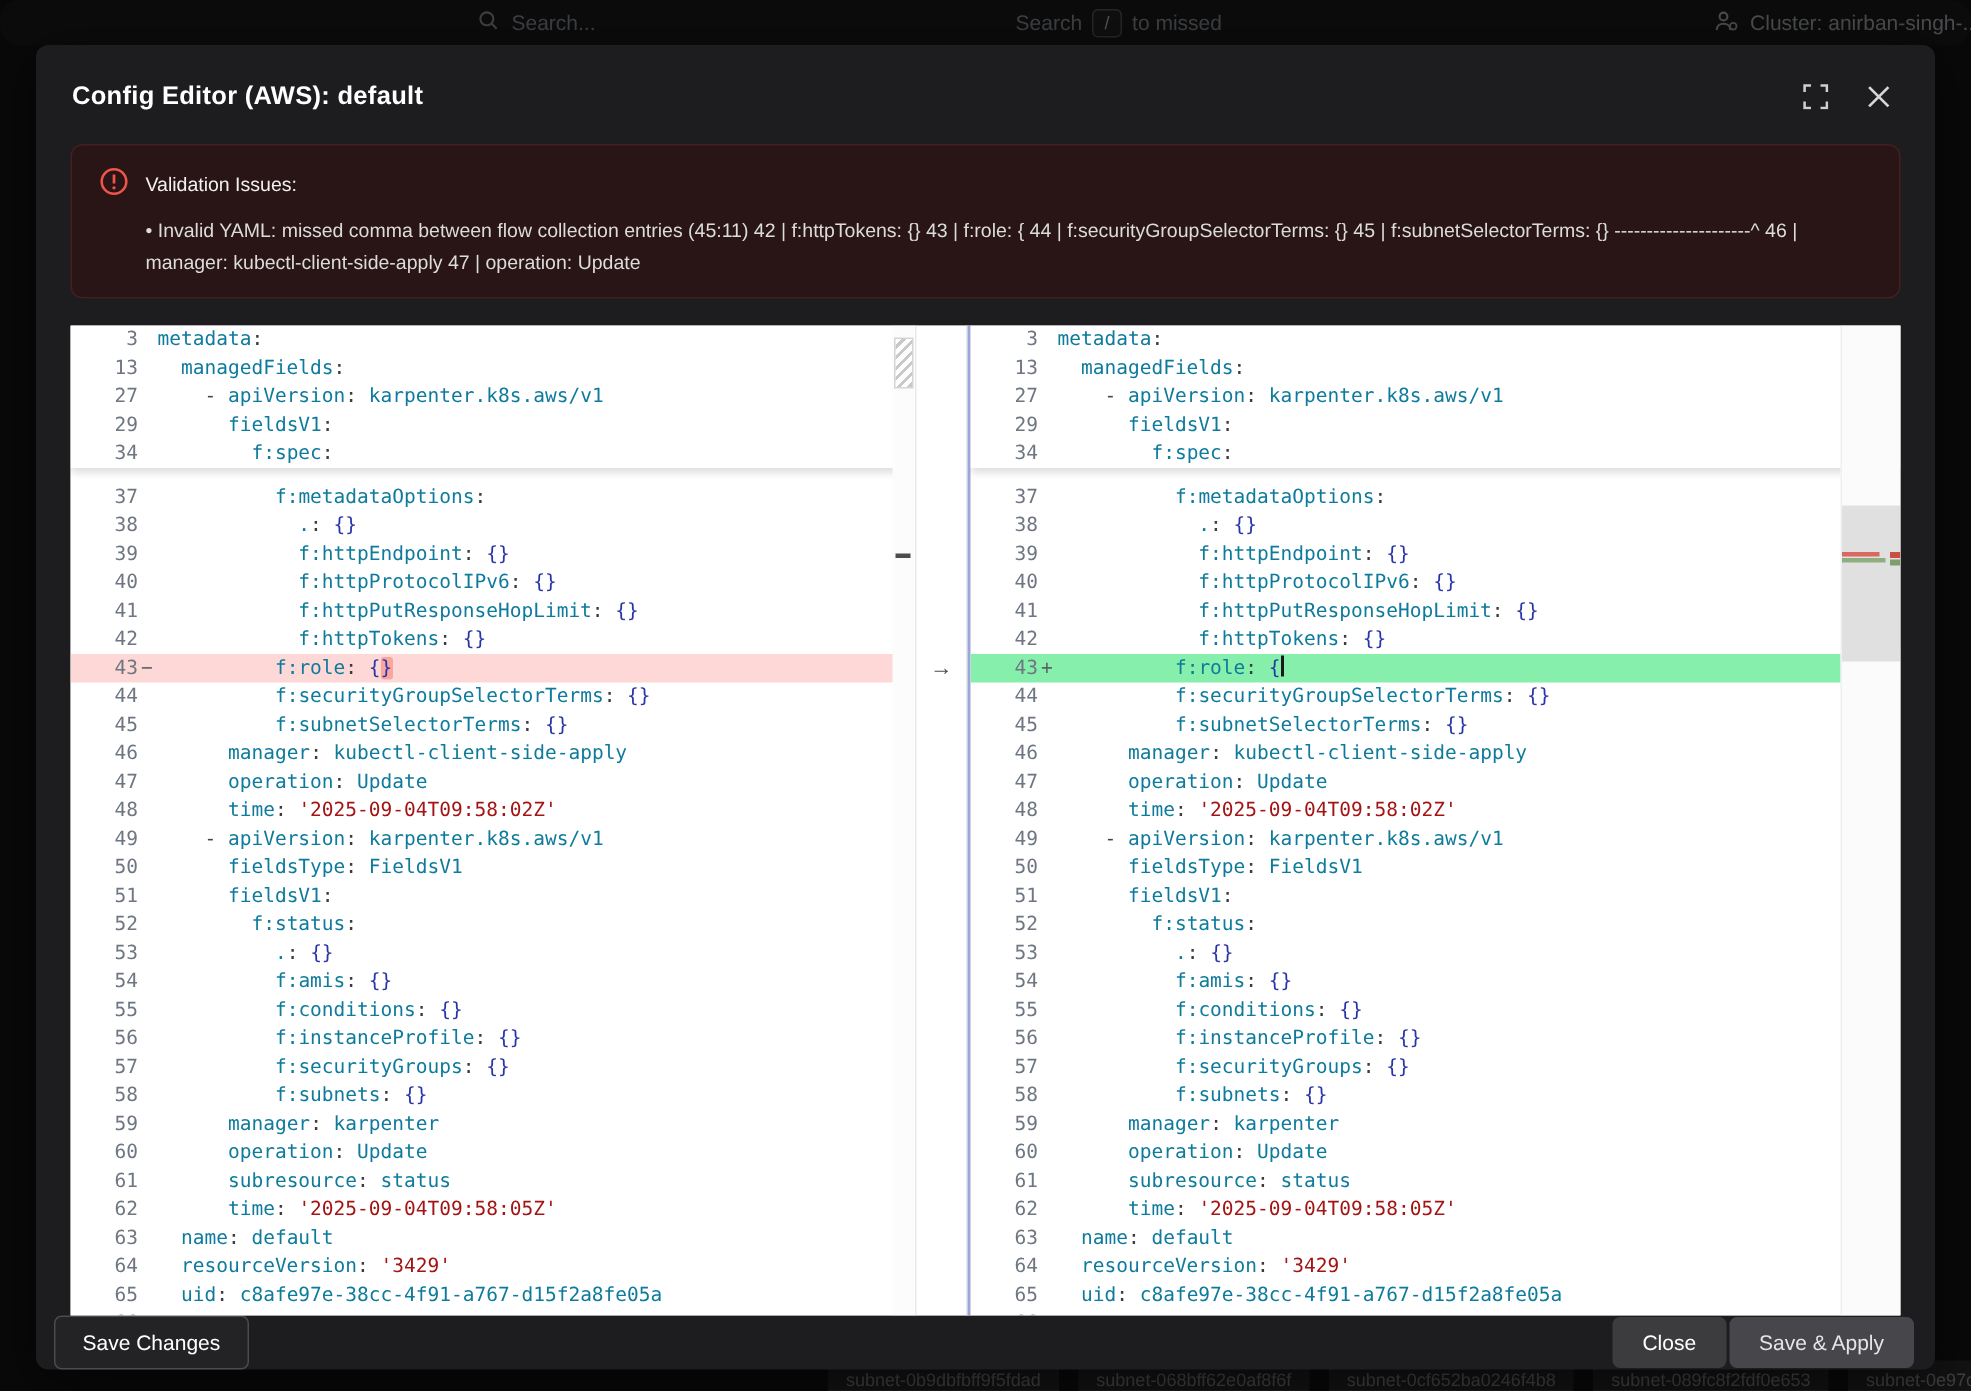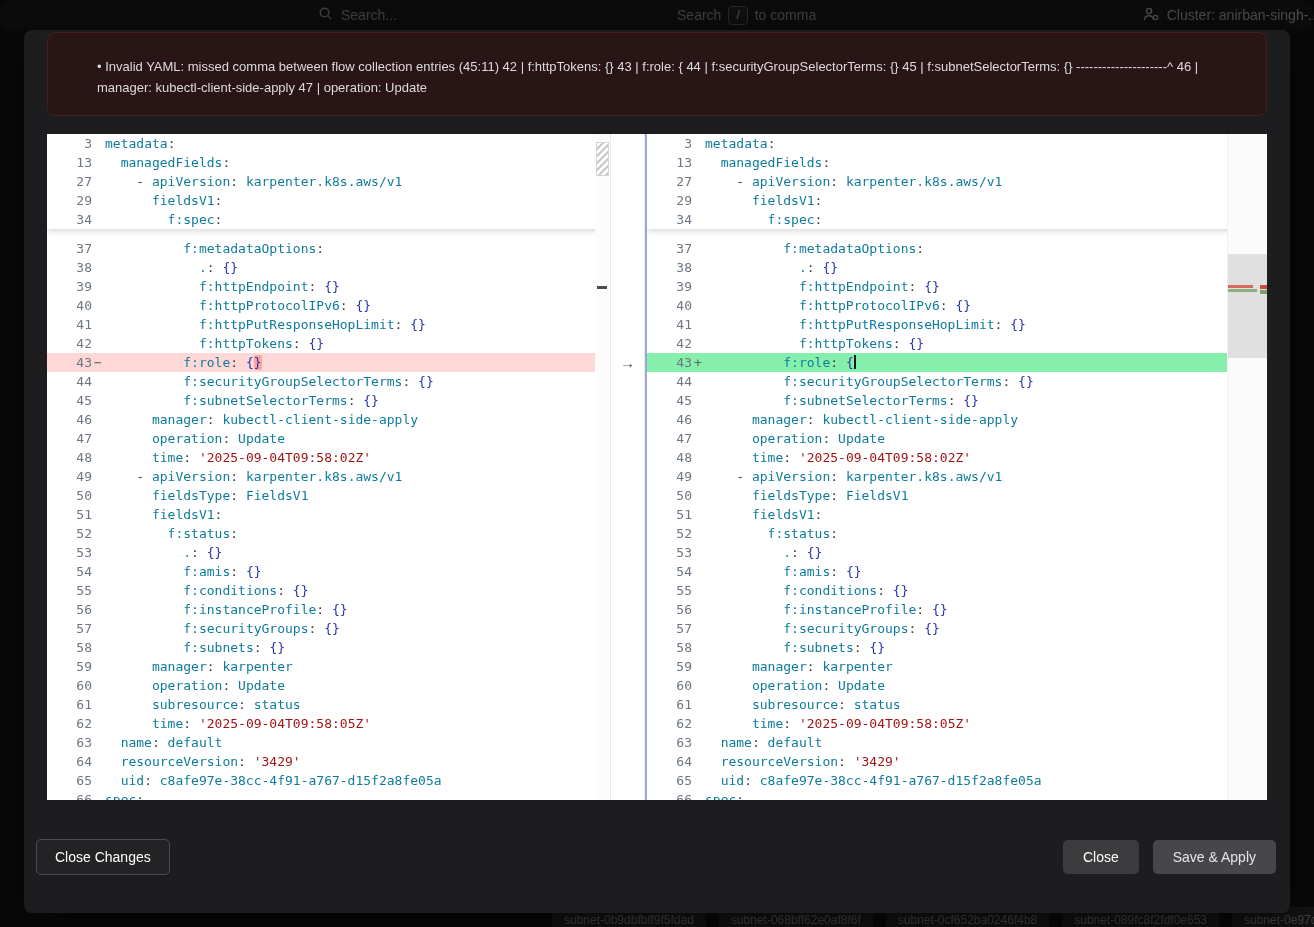--- a/index.html
+++ b/index.html
@@ -87,41 +87,41 @@
   .mm-ruler-red   { position:absolute; top:151px; right:0; width:7px; height:4px; background:#c94f43; }
   .mm-ruler-green { position:absolute; top:156px; right:0; width:7px; height:4px; background:#7f9e6d; }
 
   
   .modal-footer { flex:1; display:flex; align-items:center; padding:0 14px 0 12px; }
   .btn { font-size:14px; border-radius:5px; border:none; cursor:pointer;
          font-family:"Liberation Sans", sans-serif; }
   .btn-undo { background:#232326; color:#ffffff; border:1px solid #4b4b4f;
               padding:9px 18px; }
   .spacer { flex:1; }
-  .btn-close { background:#3c3c3f; color:#ffffff; padding:9px 20px; margin-right:14px; }
+  .btn-close { background:#3c3c3f; color:#ffffff; padding:9px 20px; margin-right:2px; }
   .btn-save  { background:#47474b; color:#e5e5e5; padding:9px 20px; }
 </style>
 </head>
 <body>
 
 <div class="page-behind">
   <div class="topbar">
     <div class="search-wrap">
       <span>
         <svg width="15" height="15" viewBox="0 0 16 16">
             <circle cx="7" cy="7" r="4.6" fill="none" stroke="#8d9298" stroke-width="1.5"></circle>
             <line x1="10.5" y1="10.5" x2="14" y2="14" stroke="#8d9298" stroke-width="1.5"></line>
           </svg>
       </span>
       <span>Search...</span>
     </div>
     <div class="press-hint">
       <span>Search</span>
       <span class="kbd">/</span>
-      <span>to comma</span>
+      <span>to missed</span>
     </div>
     <div class="cluster-wrap">
       <span>
         <svg width="16" height="16" viewBox="0 0 16 16">
             <circle cx="6" cy="5" r="2.6" fill="none" stroke="#a6aab0" stroke-width="1.4"></circle>
             <path d="M1.5 14c0-2.6 2-4.2 4.5-4.2s4.5 1.6 4.5 4.2" fill="none" stroke="#a6aab0" stroke-width="1.4"></path>
             <circle cx="12.5" cy="11.5" r="2.2" fill="none" stroke="#a6aab0" stroke-width="1.2"></circle>
           </svg>
       </span>
       <span>Cluster: anirban-singh-...</span>
@@ -133,22 +133,46 @@
       <span class="chip">subnet-0cf652ba0246f4b8</span>
       <span class="chip">subnet-089fc8f2fdf0e653</span>
       <span class="chip">subnet-0e97c0f2fdf53</span>
     </div>
 </div>
 
 <div class="overlay"></div>
 
 <div class="modal">
 
+  <div class="modal-header">
+    <div class="modal-title">Config Editor (AWS): default</div>
+    <div class="hdr-btn">
+      <svg width="17" height="17" viewBox="0 0 16 16" fill="none" stroke="#cfcfd2" stroke-width="1.6">
+        <path d="M1 5V1h4M11 1h4v4M15 11v4h-4M5 15H1v-4"></path>
+      </svg>
+    </div>
+    <div class="hdr-btn">
+      <svg width="15" height="15" viewBox="0 0 14 14" stroke="#d6d6d8" stroke-width="1.7">
+          <line x1="1" y1="1" x2="13" y2="13"></line>
+          <line x1="13" y1="1" x2="1" y2="13"></line>
+        </svg>
+    </div>
+  </div>
 
   <div class="banner">
+    <div class="banner-head">
+      <span>
+        <svg width="20" height="20" viewBox="0 0 20 20">
+            <circle cx="10" cy="10" r="8.2" fill="none" stroke="#ef554a" stroke-width="1.7"></circle>
+            <line x1="10" y1="5.4" x2="10" y2="11.4" stroke="#ef554a" stroke-width="1.8"></line>
+            <circle cx="10" cy="14.2" r="1.1" fill="#ef554a"></circle>
+          </svg>
+      </span>
+      <span class="banner-title">Validation Issues:</span>
+    </div>
     <div class="banner-bullet">Invalid YAML: missed comma between flow collection entries (45:11) 42 | f:httpTokens: {} 43 | f:role: { 44 | f:securityGroupSelectorTerms: {} 45 | f:subnetSelectorTerms: {} ---------------------^ 46 | manager: kubectl-client-side-apply 47 | operation: Update</div>
   </div>
 
   <div class="editor">
 
     <div class="pane pane-left">
       <div class="sticky">
           <div class="row "><span class="ln"><span class="num">3</span><span class="mark"></span></span><span class="code" style="padding-left:0ch"><span class="tk-k">metadata</span><span class="tk-p">:</span></span></div>
           <div class="row "><span class="ln"><span class="num">13</span><span class="mark"></span></span><span class="code" style="padding-left:2ch"><span class="tk-k">managedFields</span><span class="tk-p">:</span></span></div>
           <div class="row "><span class="ln"><span class="num">27</span><span class="mark"></span></span><span class="code" style="padding-left:4ch"><span class="tk-d">- </span><span class="tk-k">apiVersion</span><span class="tk-p">: </span><span class="tk-v">karpenter.k8s.aws/v1</span></span></div>
@@ -242,19 +266,19 @@
         <div class="mm-red"></div>
         <div class="mm-green"></div>
         <div class="mm-ruler-red"></div>
         <div class="mm-ruler-green"></div>
       </div>
     </div>
 
   </div>
 
   <div class="modal-footer">
-    <button class="btn btn-undo">Close Changes</button>
+    <button class="btn btn-undo">Save Changes</button>
     <div class="spacer"></div>
     <button class="btn btn-close">Close</button>
     <button class="btn btn-save">Save &amp; Apply</button>
   </div>
 
 </div>
 
 </body></html>

